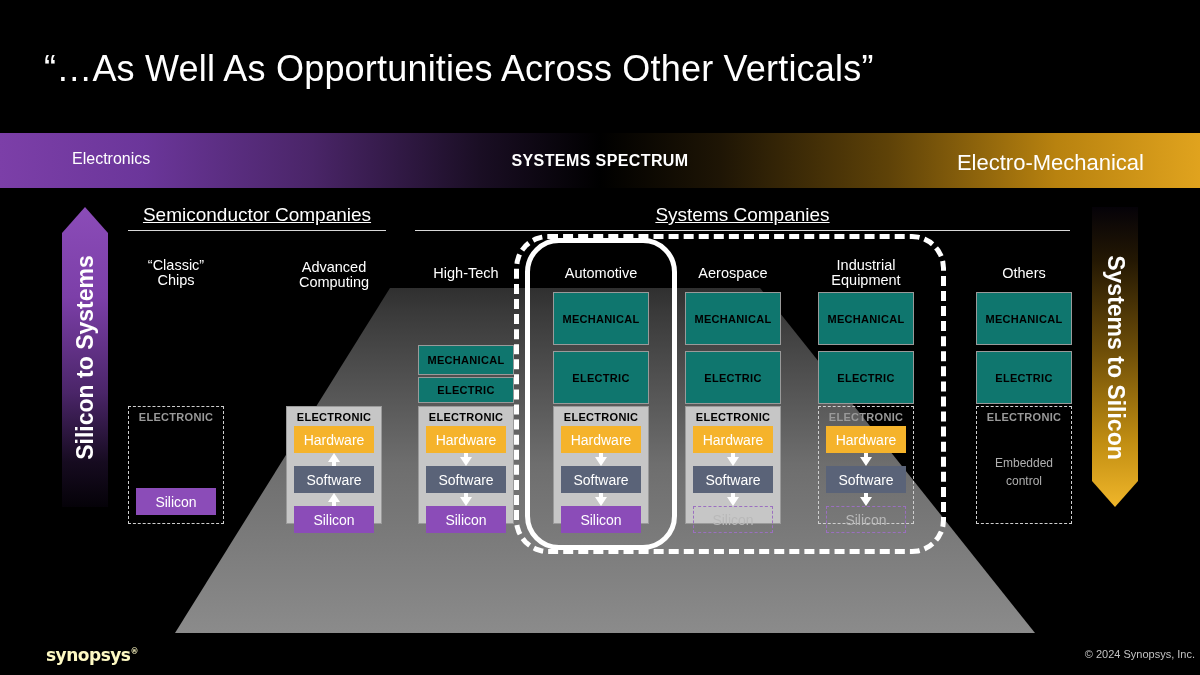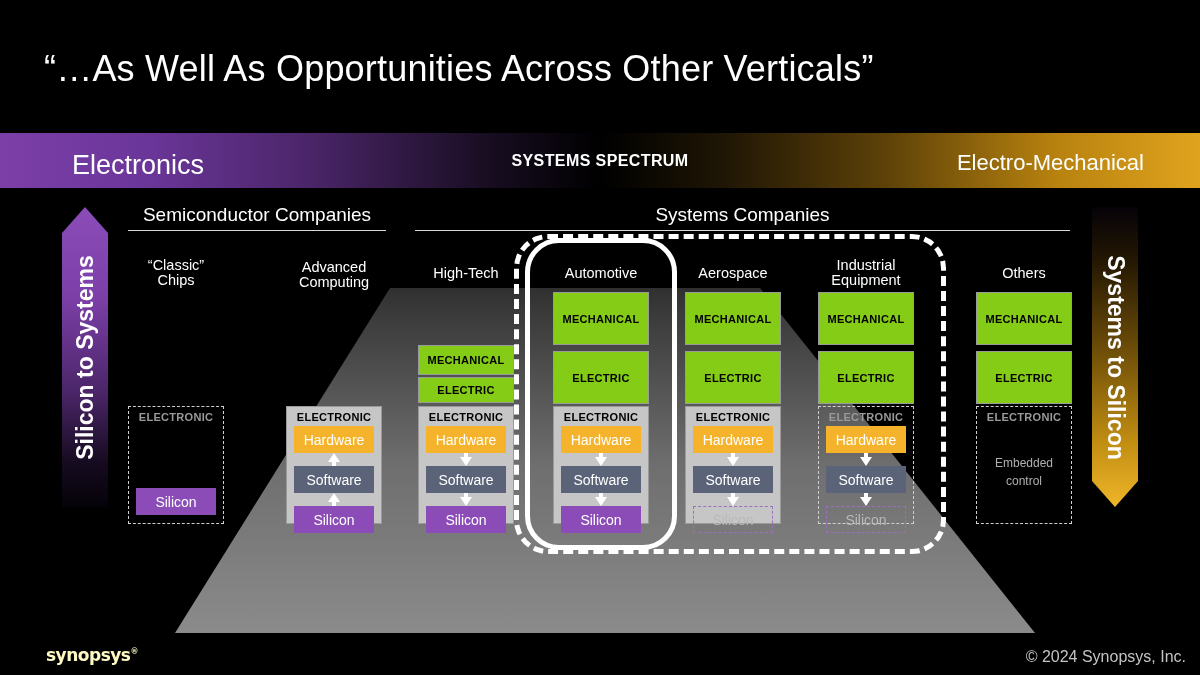--- a/index.html
+++ b/index.html
@@ -17,21 +17,21 @@
   }
 
   
   .spectrum {
     position:absolute; left:0; top:133px; width:1200px; height:55px;
     background:linear-gradient(to right,
        #7C3FA8 0%, #6B369A 12%, #4A2568 26%, #1A0E24 40%,
        #000000 50%, #1E1505 60%, #5E4208 74%, #B8820F 88%, #E0A31E 100%);
   }
   .spectrum-left {
-    position:absolute; left:72px; top:150px; font-size:27px; color:#fff;text-align:center;
+    position:absolute; left:72px; top:150px; font-size:16px; color:#fff;text-align:center;
   }
   .spectrum-mid {
     position:absolute; left:0; top:152px; width:1200px; text-align:center;
     font-size:16px; font-weight:bold; letter-spacing:.4px; color:#fff;
   }
   .spectrum-right {
     position:absolute; right:56px; top:150px; font-size:22px; color:#fff;
   }
 
   
@@ -65,38 +65,38 @@
     display:flex; align-items:center; justify-content:center;
   }
   .arrow-right-label span {
     transform:rotate(90deg); white-space:nowrap;
     font-size:23px; font-weight:bold; color:#fff;
   }
 
   
   .grp { position:absolute; }
   .grp .grp-label {
-    font-size:19px; color:#fff; text-align:center; white-space:nowrap;
+    font-size:19px; color:#fff; text-align:center; white-space:nowrap;text-decoration:underline;
   }
   .grp .grp-rule {
     margin-top:4px; height:1px; background:#d8d8d8; width:100%;
   }
   #grp-semi  { left:128px; top:204px; width:258px; }
   #grp-sys   { left:415px; top:204px; width:655px; }
 
   
   .col { position:absolute; width:96px; }
   .col-title {
     position:absolute; left:-16px; width:128px; text-align:center;
     font-size:14.5px; color:#fff; line-height:15px;
   }
 
   .box {
     position:absolute; left:0; width:96px;
-    background:#84cc16; border:1px solid #9a9a9a;
+    background:#0f766e; border:1px solid #9a9a9a;
     color:#000; font-size:11px; font-weight:bold; letter-spacing:.3px;
     display:flex; align-items:center; justify-content:center;
   }
   .electronic {
     position:absolute; left:0; width:96px;
     background:#C6C6C6; border:1px solid #9a9a9a;
   }
   .electronic.dashed {
     background:transparent; border:1.6px dashed #cfcfcf;
   }
@@ -147,22 +147,22 @@
   }
 
   
   .logo {
     position:absolute; left:46px; top:645px;
     font-size:17px; font-weight:bold; letter-spacing:-.5px;
     color:#fef9c3; font-family:"DejaVu Sans", sans-serif;
   }
   .logo sup { font-size:8px; vertical-align:super; }
   .copyright {
-    position:absolute; right:14px; top:648px;
-    font-size:16px; color:#c3c3c3;
+    position:absolute; right:5px; top:648px;
+    font-size:11px; color:#c3c3c3;
   }
 </style>
 </head>
 <body>
 
 <div id="stage">
 
   <div class="cone"></div>
 
   <div class="title">“…As Well As Opportunities Across Other Verticals”</div>

